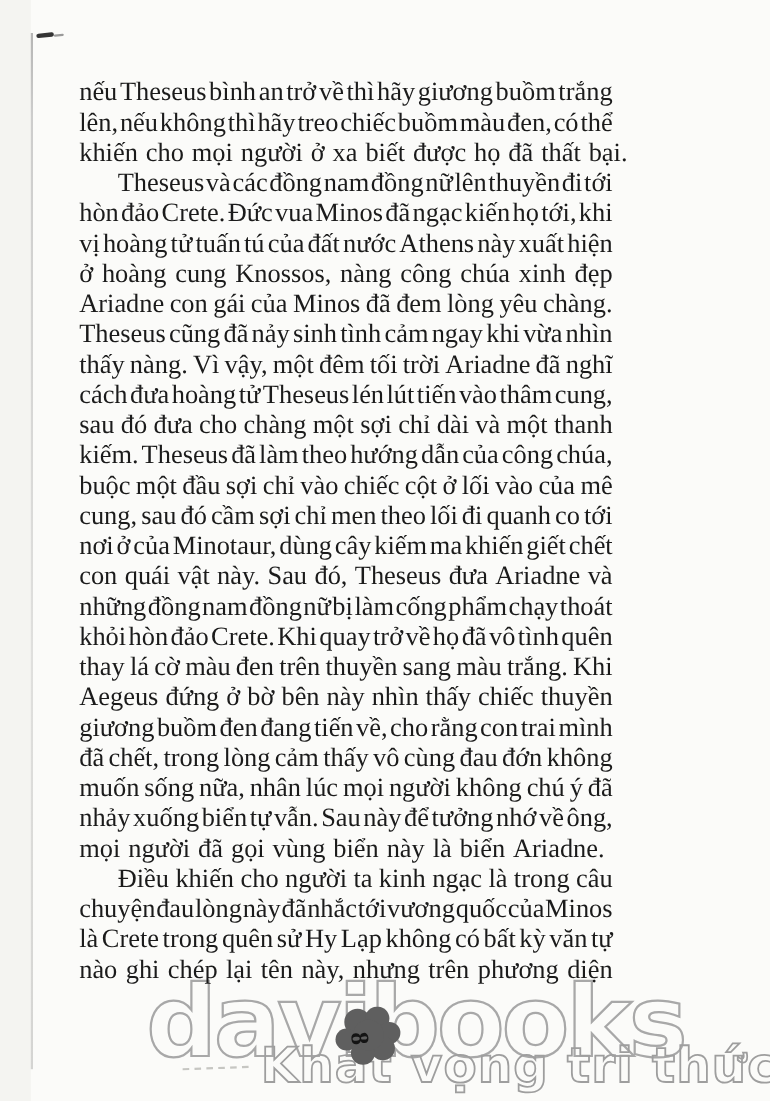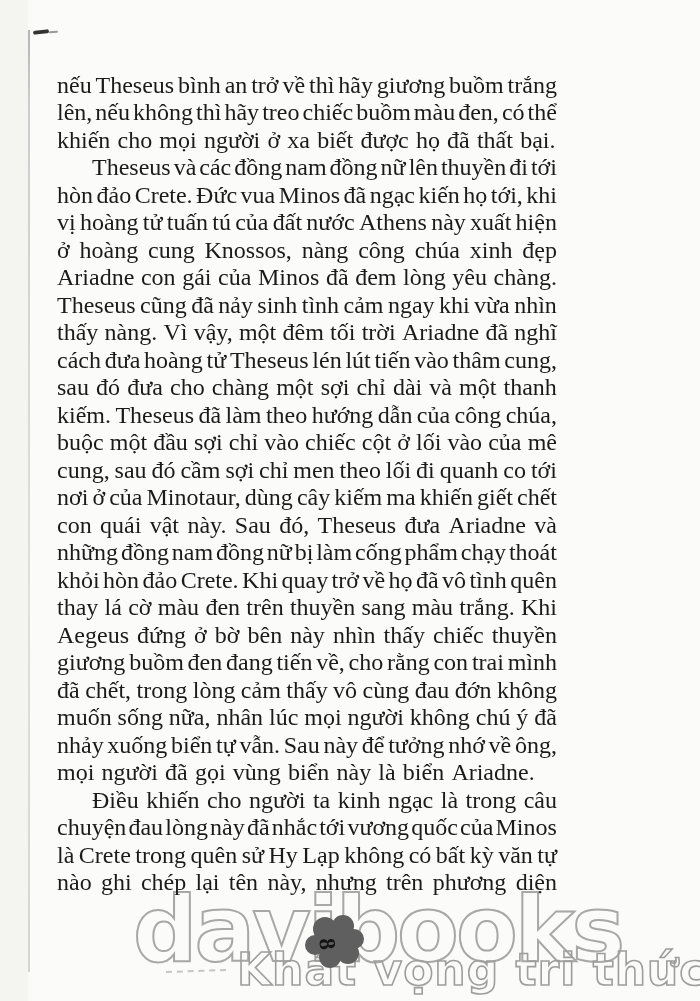--- a/index.html
+++ b/index.html
@@ -64,21 +64,21 @@
     font-size:23px;font-weight:bold;color:#141414;
     transform:rotate(84deg);
   }
   
   .text-block{
     position:absolute;left:57px;top:71px;width:500px;z-index:6;
     font-size:24px;color:var(--ink);
   }
   .line{
     display:flex;justify-content:space-between;
-    height:27.5px;align-items:flex-end;white-space:nowrap;
+    height:27.5px;align-items:flex-start;white-space:nowrap;margin-left:15px;
   }
   .line.indent{padding-left:35px;}
   .line.end{justify-content:flex-start;gap:.3em;}
   .w{display:inline-block;}
 </style>
 </head>
 <body>
 
 <div class="page"></div>
 

